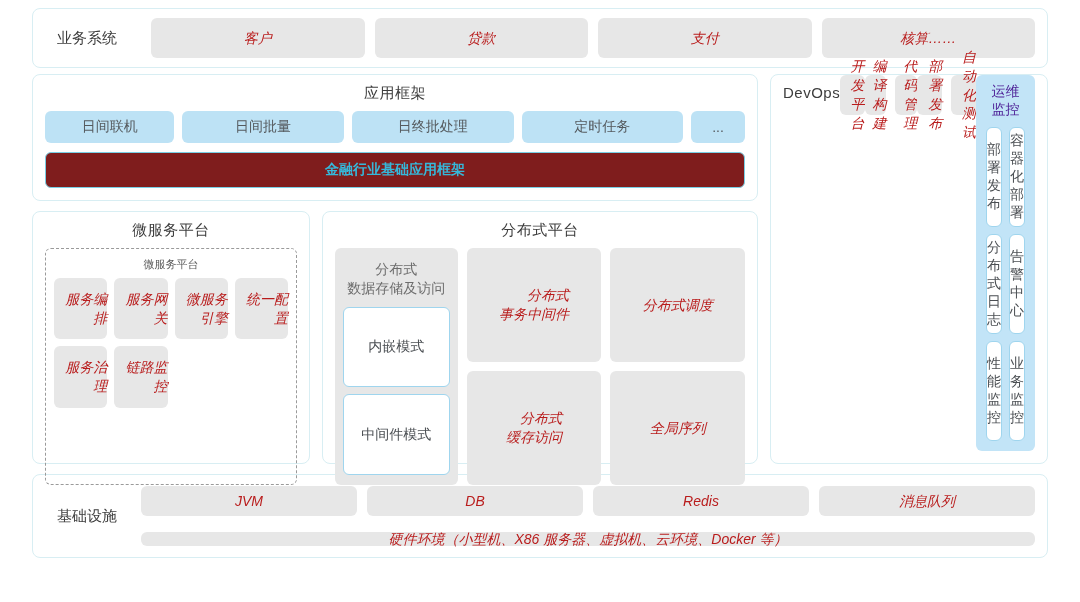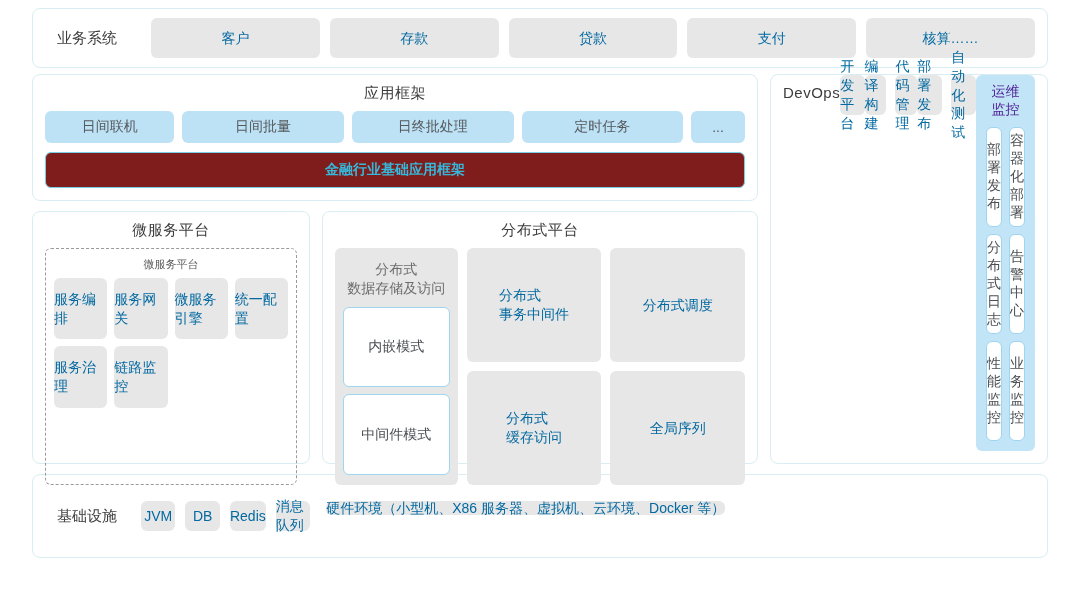--- a/index.html
+++ b/index.html
@@ -21,28 +21,29 @@
     text-align: center;
     font-size: 15px;
     color: #3d3d3d;
     padding: 9px 0 8px;
     letter-spacing: .5px;
   }
 
   
   .chip {
     background: #e7e7e7;
-    color: #0369a1;
+    color: #b91c1c;
     border-radius: 6px;
     display: flex;
     align-items: center;
     justify-content: center;
-    text-align: left;
+    text-align: right;
     font-size: 14px;
     line-height: 1.35;
+    font-style: italic;
   }
   .chip-blue {
     background: #bde2f5;
     color: #555a5e;
     border-radius: 6px;
     display: flex; align-items: center; justify-content: center;
     font-size: 14px;
   }
   .chip-white-blue {
     background: #ffffff;
@@ -183,34 +184,33 @@
     margin-top: 10px;
     height: 84px;
     display: flex;
     align-items: center;
     padding: 0 12px 0 0;
   }
   .infra-label {
     width: 108px; flex: 0 0 108px;
     text-align: center; font-size: 15px; color: #3d3d3d;
   }
-  .infra-body { flex: 1; display: flex; gap: 16px; }
+  .infra-body { flex: 1; display: flex; flex-direction: column; gap: 16px; }
   .infra-top { display: flex; gap: 10px; }
   .infra-top .chip { flex: 1; height: 30px; }
   .infra-bottom .chip { height: 14px; width: 100%; }
 </style>
 </head>
 <body>
 
 <div class="page">
 
   <div class="panel biz-row">
     <div class="biz-label">业务系统</div>
     <div class="chip">客户</div>
-    <div class="chip">存款</div>
     <div class="chip">贷款</div>
     <div class="chip">支付</div>
     <div class="chip">核算……</div>
   </div>
 
   <div class="mid">
 
     <div class="mid-left">
 
       <div class="panel appfw">

